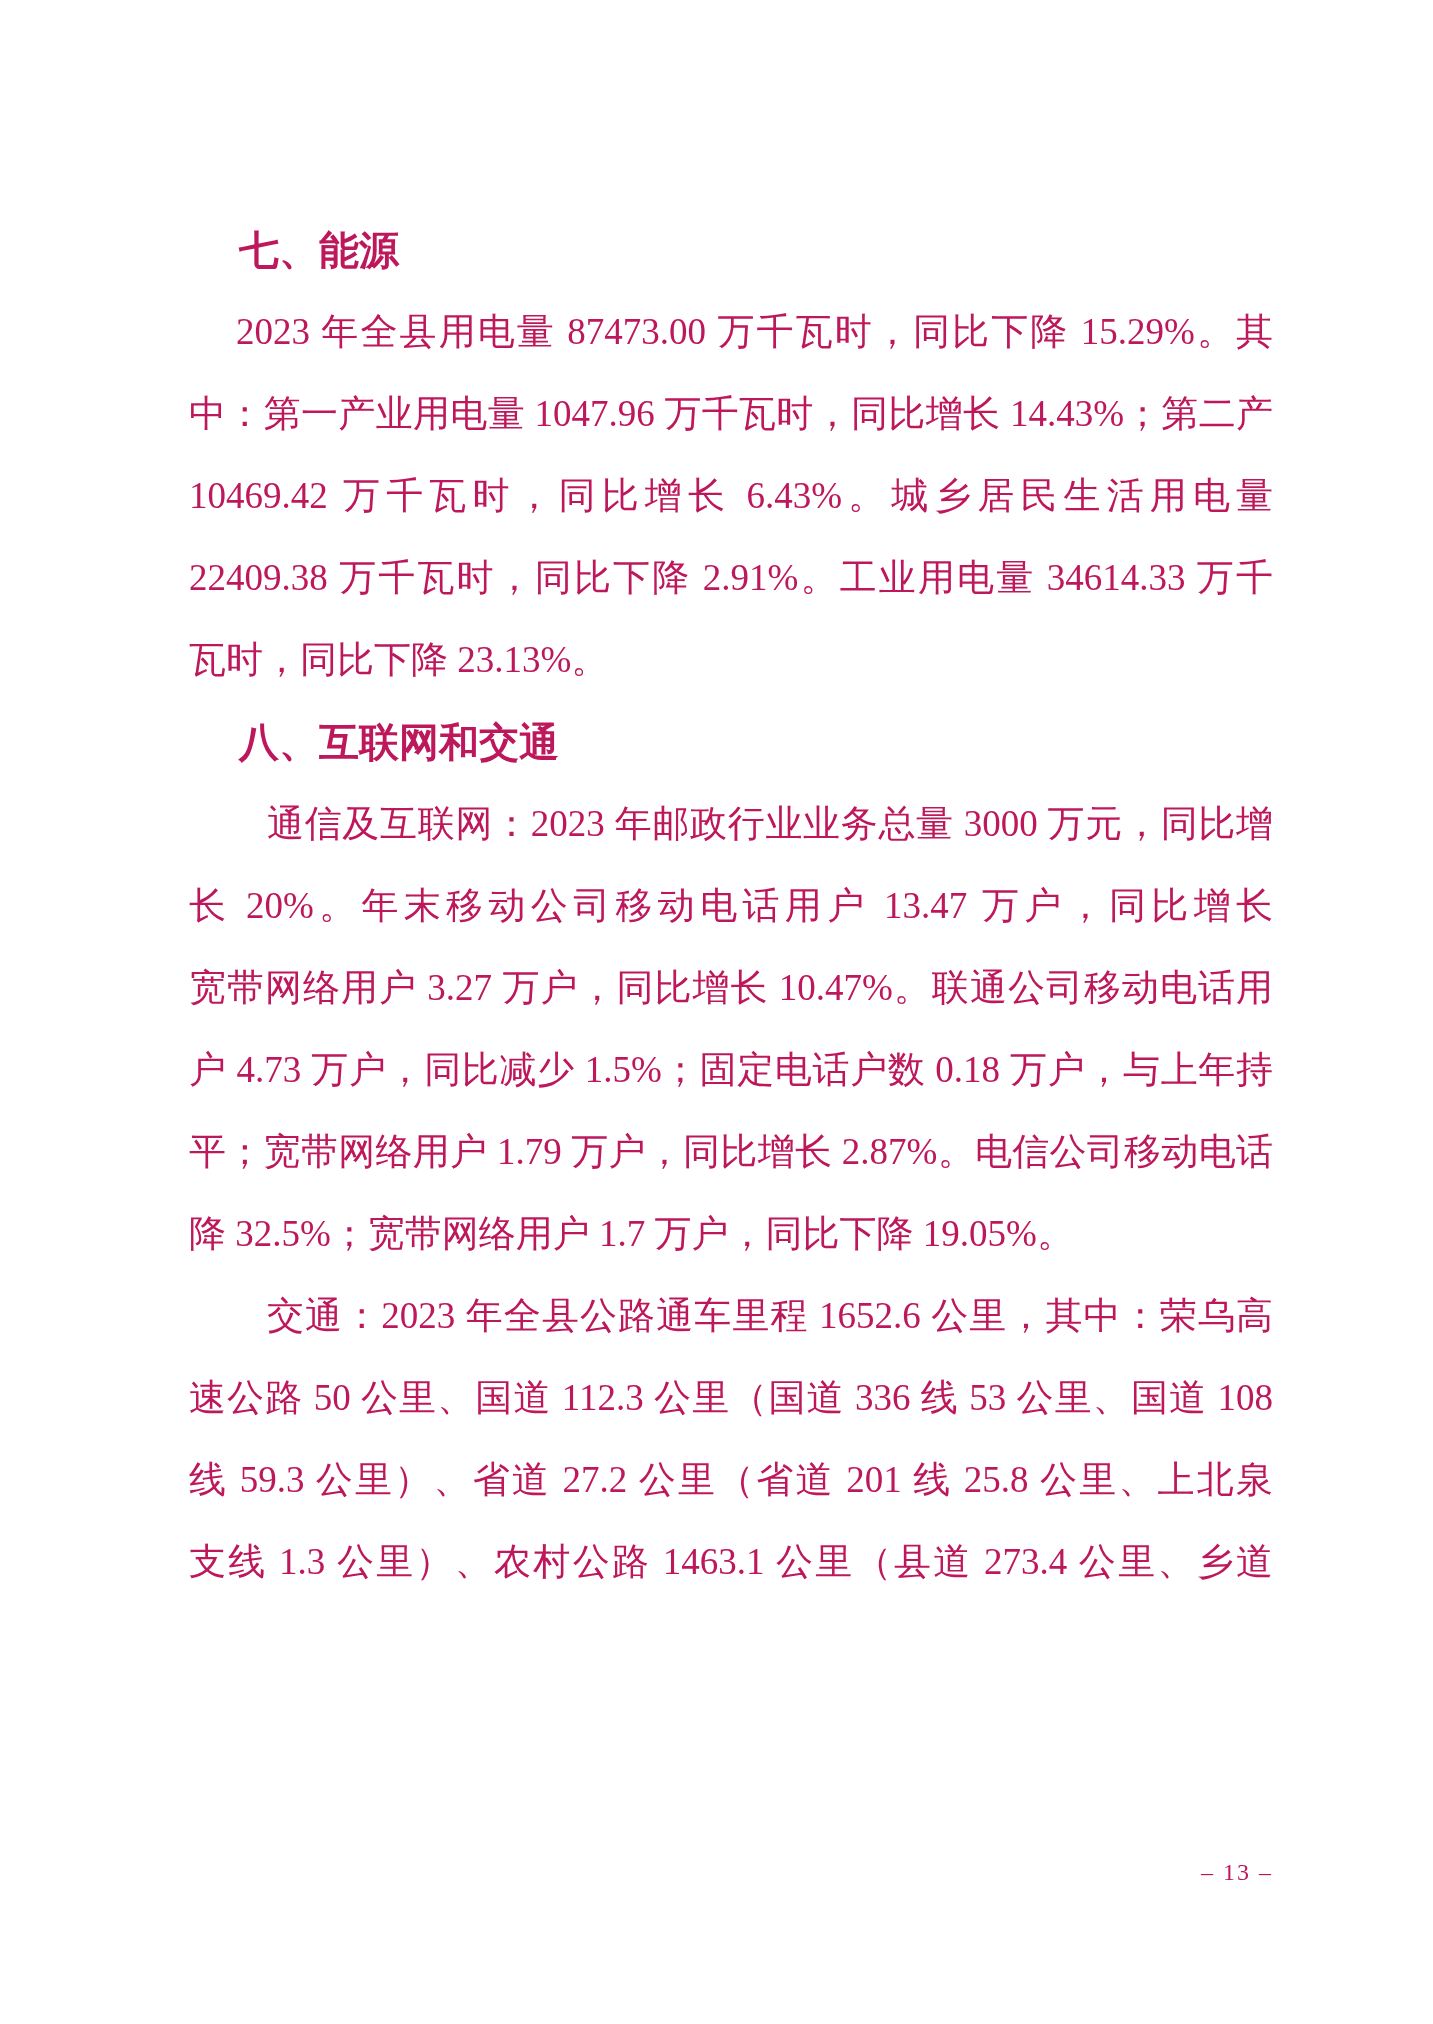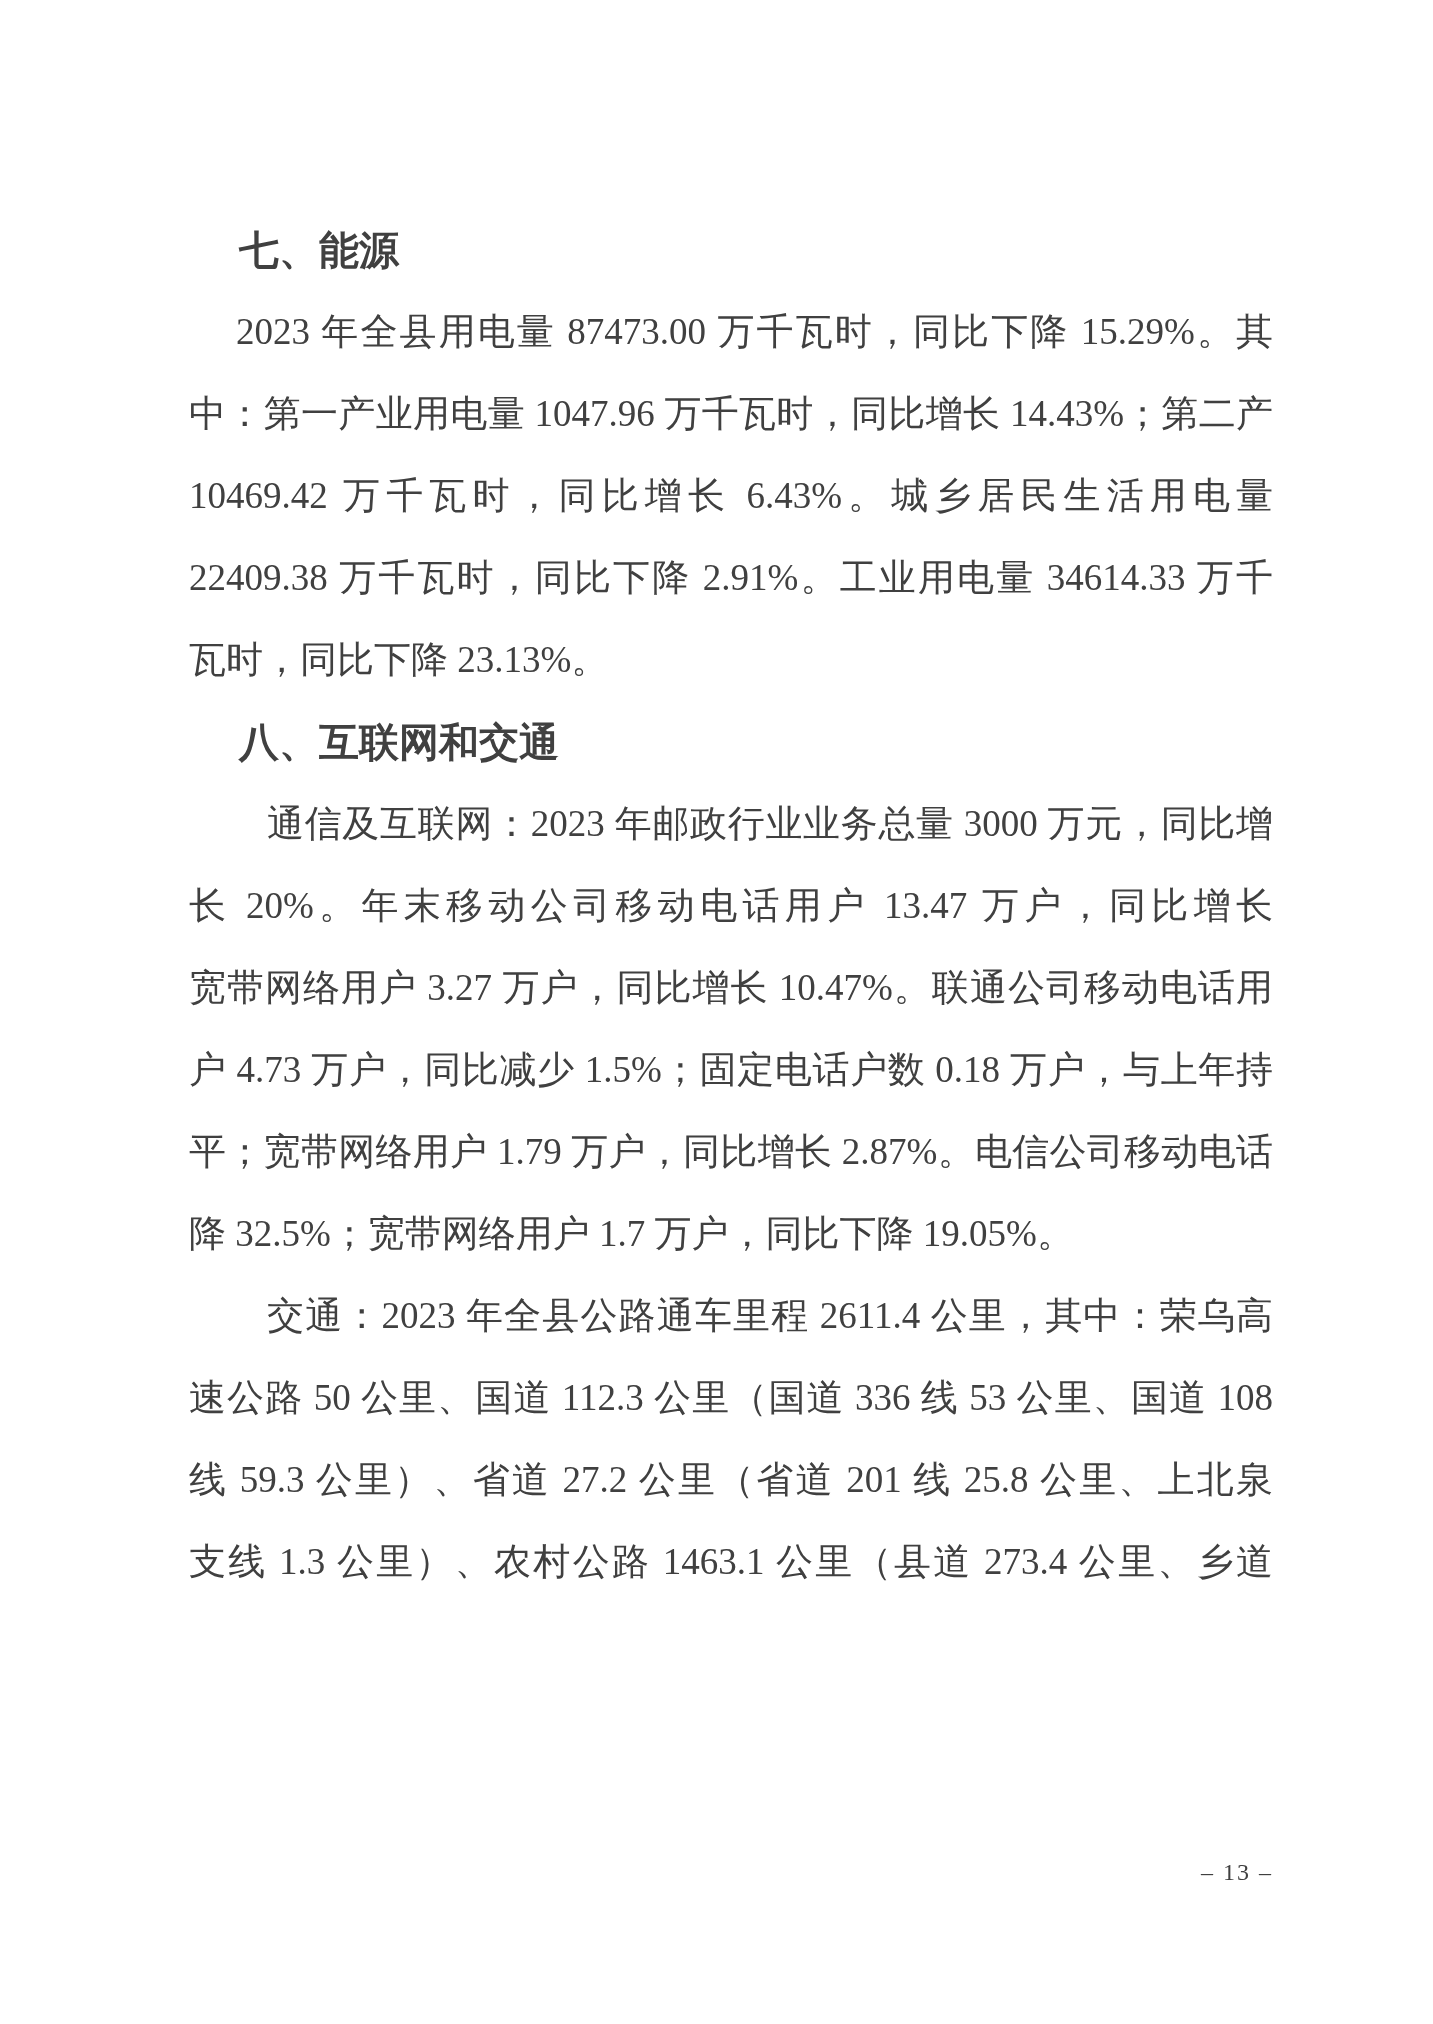--- a/index.html
+++ b/index.html
@@ -2,21 +2,21 @@
 <html><head>
 <meta charset="utf-8">
 <style>
   html, body { margin: 0; padding: 0; background: #ffffff; }
   .page {
     position: relative;
     width: 1433px;
     height: 2024px;
     background: #ffffff;
     overflow: hidden;
-    color: #404040;
+    color: #be185d;
     font-family: "Liberation Serif", "DejaVu Serif", serif;
   }
   .content {
     position: absolute;
     left: 159px;
     right: 160px;
     top: 209px;
     font-size: 37px;
   }
   .h {
@@ -68,21 +68,21 @@
 
     <div class="h">八、互联网和交通</div>
 
     <div class="line indent"><span class="lead">通信及互联网：</span><span>2023 年邮政行业业务总量 3000 万元，同比增</span></div>
     <div class="line">长 20%。年末移动公司移动电话用户 13.47 万户，同比增长 0.72%；</div>
     <div class="line">宽带网络用户 3.27 万户，同比增长 10.47%。联通公司移动电话用</div>
     <div class="line">户 4.73 万户，同比减少 1.5%；固定电话户数 0.18 万户，与上年持</div>
     <div class="line">平；宽带网络用户 1.79 万户，同比增长 2.87%。电信公司移动电话</div>
     <div class="line endline">降 32.5%；宽带网络用户 1.7 万户，同比下降 19.05%。</div>
 
-    <div class="line indent"><span class="lead">交通：</span><span>2023 年全县公路通车里程 2611.4 公里，其中：荣乌高</span></div>
+    <div class="line indent"><span class="lead">交通：</span><span>2023 年全县公路通车里程 1652.6 公里，其中：荣乌高</span></div>
     <div class="line">速公路 50 公里、国道 112.3 公里（国道 336 线 53 公里、国道 108</div>
     <div class="line">线 59.3 公里）、省道 27.2 公里（省道 201 线 25.8 公里、上北泉</div>
     <div class="line">支线 1.3 公里）、农村公路 1463.1 公里（县道 273.4 公里、乡道</div>
 
   </div>
 
   <div class="footer">– 13 –</div>
 </div>
 
 </body></html>

